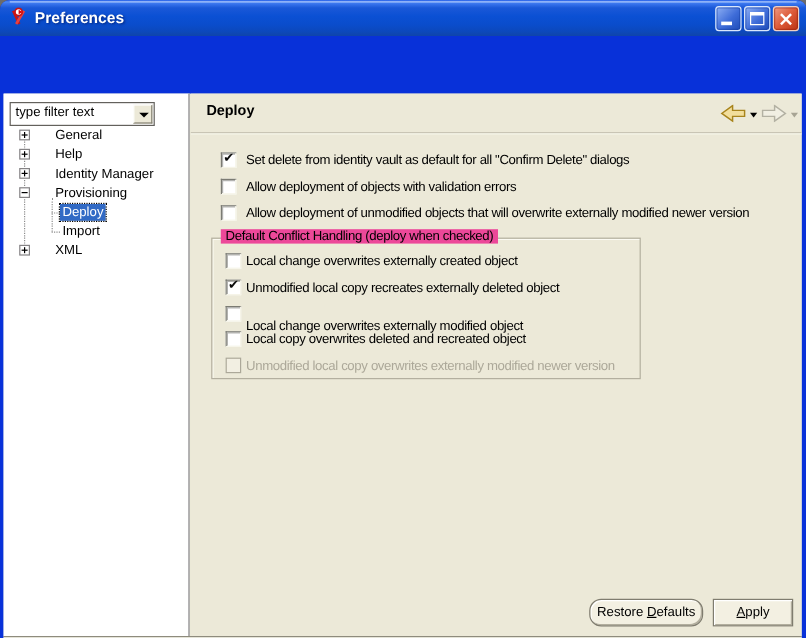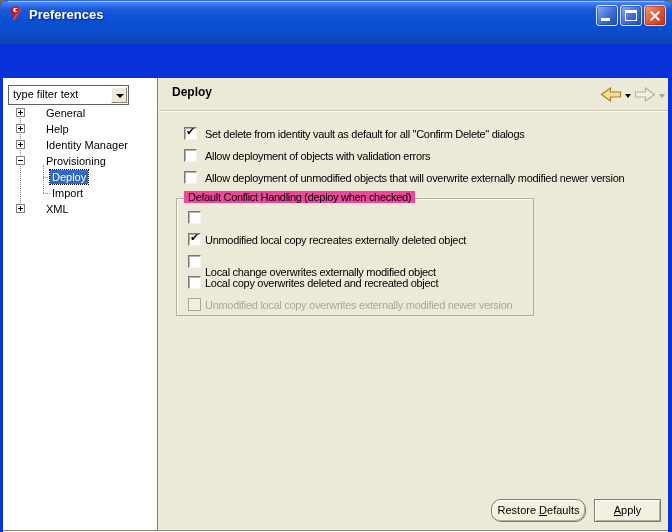--- a/index.html
+++ b/index.html
@@ -3,21 +3,21 @@
 <meta charset="utf-8">
 <style>
   * { margin:0; padding:0; box-sizing:border-box; }
   html,body { background:#6b6b6b; }
   body { font-family:"Liberation Sans","DejaVu Sans",sans-serif; }
 
   .window{ position:relative; width:672px; height:532px; background:#0831d9;
            border-radius:8px 8px 0 0; overflow:hidden; }
 
   
-  .titlebar{ position:absolute; left:0; top:0; right:0; height:44px;
+  .titlebar{ position:absolute; left:0; top:0; right:0; height:30px;
     border-radius:7px 7px 0 0;
     background:linear-gradient(180deg,#2b63e8 0%,#4a86f6 6%,#3a76ee 10%,#1a58d8 22%,
                #0b50d4 45%,#0a4ccb 70%,#0c48bb 88%,#0f44aa 100%);padding-left:48px; }
   .titlebar::before{ content:""; position:absolute; left:8px; right:8px; top:1px; height:1px;
     background:rgba(255,255,255,.55); border-radius:2px; }
   .app-icon{ position:absolute; left:7px; top:6px; width:17px; height:17px; }
   .win-title{ position:absolute; left:29px; top:0; line-height:29px; color:#fff;
     font-size:13px; font-weight:bold; text-shadow:1px 1px 2px #04257c; white-space:nowrap; }
   .winbtns{ position:absolute; top:5px; right:6px; display:flex; gap:2px; }
   .wbtn{ position:relative; width:22px; height:21px; border-radius:3px; cursor:default; }
@@ -195,20 +195,21 @@
       <span class="cb-label" style="left:46px; top:71px;">Allow deployment of objects with validation errors</span>
 
       <span class="cb" style="left:25px; top:93px;"></span>
       <span class="cb-label" style="left:46px; top:93px;">Allow deployment of unmodified objects that will overwrite externally modified newer version</span>
 
       <div class="group">
         <div class="group-frame"></div>
         <span class="group-title">Default Conflict Handling (deploy when checked)</span>
 
         <span class="cb" style="left:12px; top:20px;"></span>
+        <span class="cb-label" style="left:29px; top:20px;">Local change overwrites externally created object</span>
 
         <span class="cb" style="left:12px; top:42px;">
             <span class="mark">✔</span>
           </span>
         <span class="cb-label" style="left:29px; top:42px;">Unmodified local copy recreates externally deleted object</span>
 
         <span class="cb" style="left:12px; top:64px;"></span>
         <span class="cb-label" style="left:29px; top:74px;">Local change overwrites externally modified object</span>
 
         <span class="cb" style="left:12px; top:85px;"></span>

